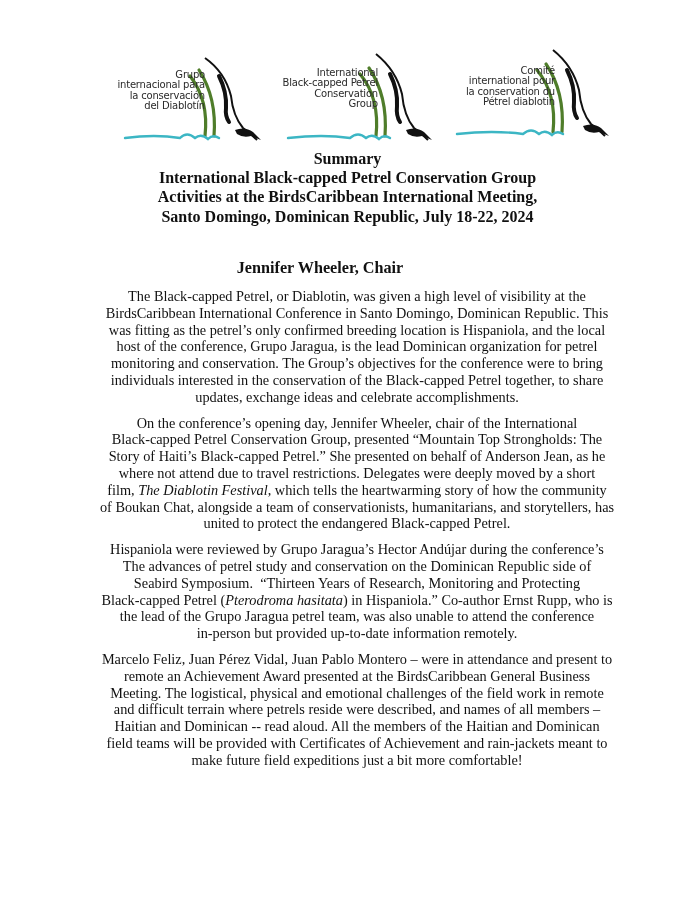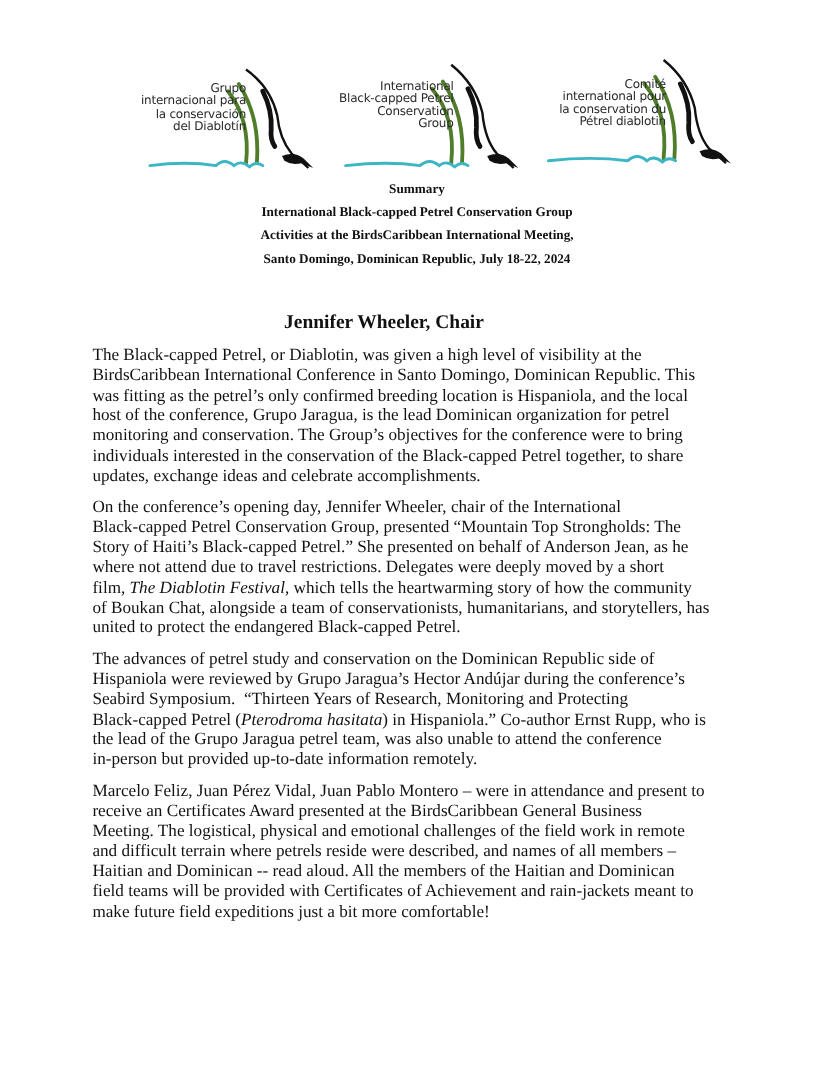--- a/index.html
+++ b/index.html
@@ -7,23 +7,23 @@
   .logo { position: absolute; top: 36px; width: 200px; height: 110px; }
   .logo .ltext { position: absolute; font-family: "DejaVu Sans", sans-serif; font-size: 10px; line-height: 10.4px; color: #2a2a2a; text-align: right; letter-spacing: -0.2px; }
   .logo svg { position: absolute; left: 0; top: 0; }
   #logo1 { left: 95px; }
   #logo1 .ltext { right: 90px; top: 34px; width: 110px; }
   #logo2 { left: 268px; }
   #logo2 .ltext { right: 90px; top: 32px; width: 110px; }
   #logo3 { left: 445px; }
   #logo3 .ltext { right: 90px; top: 30px; width: 110px; }
 
-  .titleblock { position: absolute; top: 149px; left: 0; width: 695px; text-align: center; font-weight: bold; font-size: 11px; line-height: 19.2px; }
+  .titleblock { position: absolute; top: 149px; left: 0; width: 695px; text-align: center; font-weight: bold; font-size: 16px; line-height: 19.2px; }
   .chair { position: absolute; top: 259px; left: 0; width: 640px; text-align: center; font-weight: bold; font-size: 16.2px; }
-  .body { position: absolute; left: 77px; top: 288px; width: 560px; font-size: 14.3px; line-height: 16.8px; }
+  .body { position: absolute; left: 77px; top: 288px; width: 560px; font-size: 14.3px; line-height: 16.8px; text-align: center; }
   .body p { margin: 0 0 9px 0; white-space: nowrap; }
   .body p span.line { display: block; }
   i { }
 </style>
 </head>
 <body>
 
 <div class="logo" id="logo1">
   <svg width="200" height="110" viewBox="0 0 200 110">
     <path d="M 95 40 Q 114 64 110 100" stroke="#4f7d2a" stroke-width="3.2" fill="none" stroke-linecap="round"></path>
@@ -97,29 +97,29 @@
   <p>
     <span class="line">On the conference’s opening day, Jennifer Wheeler, chair of the International</span>
     <span class="line">Black-capped Petrel Conservation Group, presented “Mountain Top Strongholds: The</span>
     <span class="line">Story of Haiti’s Black-capped Petrel.” She presented on behalf of Anderson Jean, as he</span>
     <span class="line">where not attend due to travel restrictions. Delegates were deeply moved by a short</span>
     <span class="line"><span>film, </span><i>The Diablotin Festival</i><span>, which tells the heartwarming story of how the community</span></span>
     <span class="line">of Boukan Chat, alongside a team of conservationists, humanitarians, and storytellers, has</span>
     <span class="line">united to protect the endangered Black-capped Petrel.</span>
   </p>
   <p>
+    <span class="line">Hispaniola were reviewed by Grupo Jaragua’s Hector Andújar during the conference’s</span>
     <span class="line">The advances of petrel study and conservation on the Dominican Republic side of</span>
-    <span class="line">Hispaniola were reviewed by Grupo Jaragua’s Hector Andújar during the conference’s</span>
     <span class="line" style="white-space:pre">Seabird Symposium.  “Thirteen Years of Research, Monitoring and Protecting</span>
     <span class="line"><span>Black-capped Petrel (</span><i>Pterodroma hasitata</i><span>) in Hispaniola.” Co-author Ernst Rupp, who is</span></span>
     <span class="line">the lead of the Grupo Jaragua petrel team, was also unable to attend the conference</span>
     <span class="line">in-person but provided up-to-date information remotely.</span>
   </p>
   <p>
     <span class="line">Marcelo Feliz, Juan Pérez Vidal, Juan Pablo Montero – were in attendance and present to</span>
-    <span class="line">receive an Certificates Award presented at the BirdsCaribbean General Business</span>
+    <span class="line">remote an Achievement Award presented at the BirdsCaribbean General Business</span>
     <span class="line">Meeting. The logistical, physical and emotional challenges of the field work in remote</span>
     <span class="line">and difficult terrain where petrels reside were described, and names of all members –</span>
     <span class="line">Haitian and Dominican -- read aloud. All the members of the Haitian and Dominican</span>
     <span class="line">field teams will be provided with Certificates of Achievement and rain-jackets meant to</span>
     <span class="line">make future field expeditions just a bit more comfortable!</span>
   </p>
 </div>
 
 </body></html>

